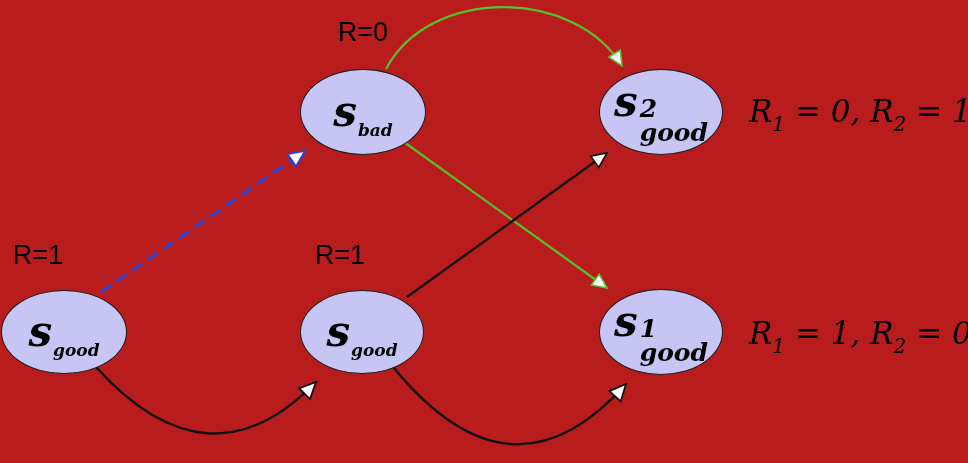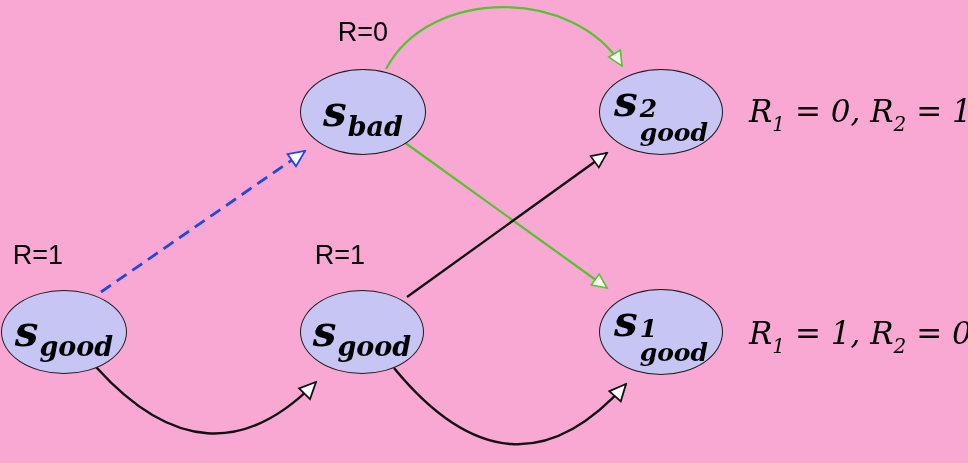--- a/index.html
+++ b/index.html
@@ -1,39 +1,39 @@
 <!DOCTYPE html>
 <html><head>
 <meta charset="utf-8">
 <style>
   html,body{margin:0;padding:0;background:#ffffff;}
   .diagram{
     position:relative;
     width:968px;height:463px;
-    background:#f9a8d4;
+    background:#b91c1c;
     font-family:"DejaVu Serif", serif;
     overflow:hidden;
   }
   .edge-layer{
     position:absolute;left:0;top:0;width:968px;height:463px;z-index:1;
   }
   .node{
     position:absolute;
     background:#c6c5f3;
     border:1.6px solid #1c1c1c;
     border-radius:50%;
     display:flex;align-items:center;justify-content:center;
     z-index:2;
     box-sizing:border-box;
   }
   .node-label{
     font-style:italic;font-weight:700;color:#000;line-height:1;white-space:nowrap;
   }
   .node-label .base{font-size:42px;}
-  .node-label .sub{font-size:27px;position:relative;top:10px;margin-left:1px;}
+  .node-label .sub{font-size:17px;position:relative;top:10px;margin-left:1px;}
   .node-label .stack{
     display:inline-flex;flex-direction:column;align-items:flex-start;
     line-height:0.95;margin-left:2px;position:relative;top:1px;
   }
   .node-label .stack .sup{font-size:25px;}
   .node-label .stack .subl{font-size:25px;}
   .reward{
     position:absolute;z-index:2;
     font-family:"Liberation Sans", sans-serif;
     font-size:27px;color:#000;text-align:center;width:90px;line-height:1;

